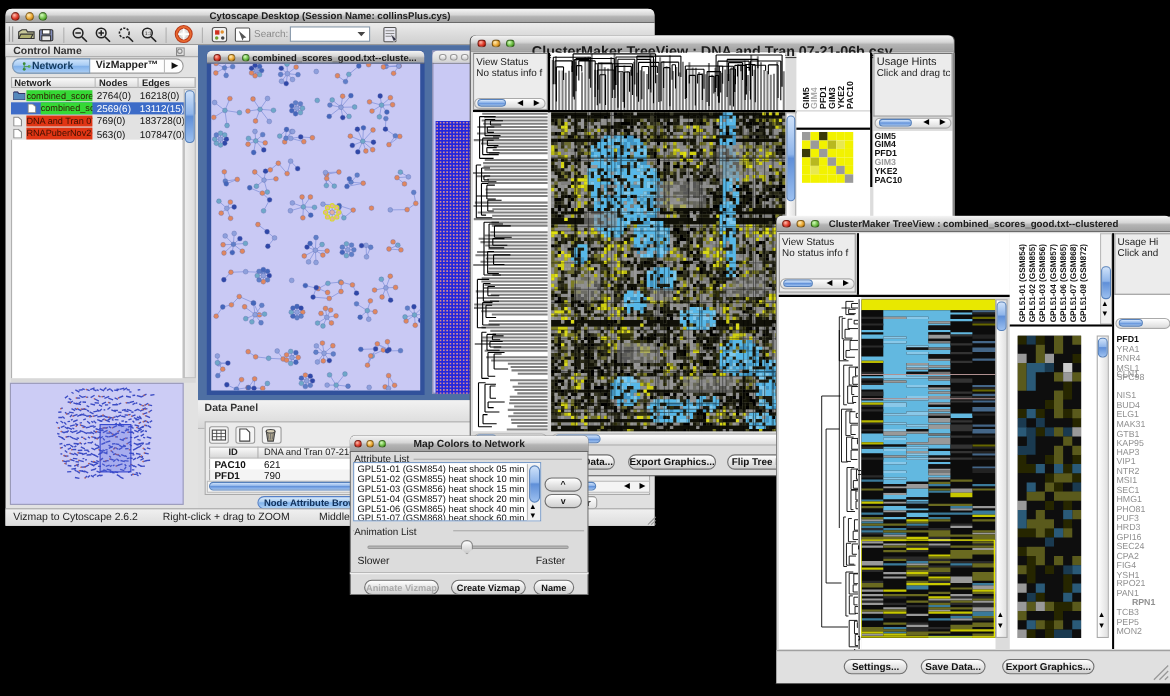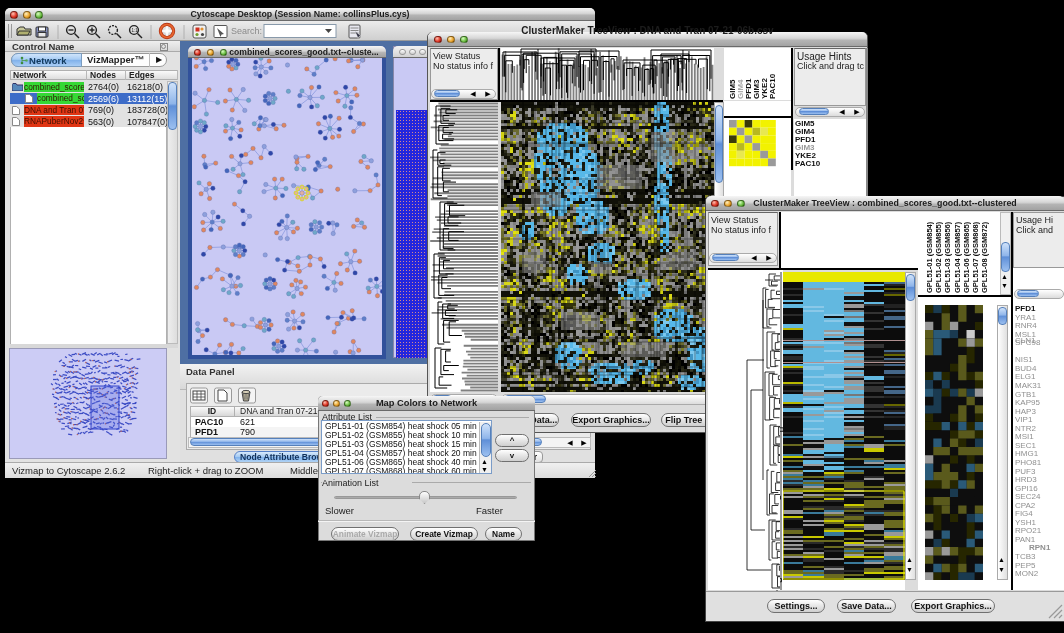--- a/index.html
+++ b/index.html
@@ -1346,21 +1346,21 @@
 <div class="abs" style="left:148px;top:465px;width:220px;height:12px;font-size:9.5px;color:#222;left:148px">Right-click + drag  to  ZOOM</div>
 <div class="abs" style="left:290px;top:465px;width:120px;height:12px;font-size:9.5px;color:#222;white-space:nowrap;overflow:hidden">Middle-click + drag to PAN</div>
 <svg class="abs" style="left:588px;top:469px" width="9" height="9">
     <path d="M8 1L1 8M8 4L4 8M8 7L7 8" stroke="#999" stroke-width="1"></path>
   </svg>
 <div class="abs" style="left:427px;top:32px;width:441px;height:401px;background:#dcdcdc;border:1px solid #555;border-radius:5px 5px 0 0"></div>
 <div class="abs" style="left:428px;top:32px;width:439px;height:15px;background:linear-gradient(#f6f6f6,#d6d6d6 45%,#b4b4b4 60%,#a2a2a2);border-bottom:1px solid #6a6a6a;border-radius:5px 5px 0 0;"></div>
 <div class="light" style="left:434px;top:35.7px;width:7.6px;height:7.6px;background:radial-gradient(circle at 35% 30%,#ffc0b0,#e03828 55%,#901000);border:0.5px solid rgba(0,0,0,.4)"></div>
 <div class="light" style="left:447px;top:35.7px;width:7.6px;height:7.6px;background:radial-gradient(circle at 35% 30%,#fff0c0,#eca832 55%,#a06000);border:0.5px solid rgba(0,0,0,.4)"></div>
 <div class="light" style="left:460px;top:35.7px;width:7.6px;height:7.6px;background:radial-gradient(circle at 35% 30%,#d8ffc0,#70c048 55%,#247800);border:0.5px solid rgba(0,0,0,.4)"></div>
-<div class="abs ttl" style="left:428px;top:24px;width:439px;height:13px;font-size:10px;line-height:13px;padding:0 0px;">ClusterMaker TreeView : DNA and Tran 07-21-06b.csv</div>
+<div class="abs ttl" style="left:428px;top:40px;width:439px;height:13px;font-size:13px;line-height:13px;padding:0 0px;text-decoration:underline;">ClusterMaker TreeView : DNA and Tran 07-21-06b.csv</div>
 <div class="abs" style="left:430px;top:48px;width:68px;height:52px;background:#ececec;border:1px solid #999;border-top-color:#666"></div>
 <div class="abs" style="left:433px;top:51px;width:64px;height:10px;font-size:9px;color:#222">View Status</div>
 <div class="abs" style="left:433px;top:61px;width:66px;height:10px;font-size:9px;color:#222;white-space:nowrap;overflow:hidden">No status info f</div>
 <div class="abs sb" style="left:431px;top:89px;width:65px;height:10px;"></div>
 <div class="th" style="left:434px;top:90px;width:26px;height:7px"></div>
 <div class="arr" style="left:466px;top:90.0px;width:14px;text-align:center">◀</div>
 <div class="arr" style="left:481px;top:90.0px;width:14px;text-align:center">▶</div>
 <div class="abs" style="left:498px;top:48px;width:2px;height:54px;background:#000"></div>
 <div class="abs" style="left:430px;top:100px;width:293px;height:2px;background:#000"></div>
 <div class="abs" style="left:501px;top:48px;width:213px;height:52px;background:#fff"></div>
@@ -1644,17 +1644,17 @@
 <div class="th" style="left:480.5px;top:423px;width:10px;height:34px;border-radius:5px"></div>
 <div class="arr" style="left:481px;top:458px">▲</div>
 <div class="arr" style="left:481px;top:466px">▼</div>
 <div class="pill" style="left:495px;top:434px;width:34px;height:13px;font-size:8px;line-height:12px">^</div>
 <div class="pill" style="left:495px;top:449px;width:34px;height:13px;font-size:8px;line-height:12px">v</div>
 <div class="abs" style="left:321px;top:482px;width:210px;height:1px;background:#aaa"></div>
 <div class="abs" style="left:322px;top:478px;width:90px;height:9px;font-size:9px;color:#222;background:#dcdcdc">Animation List</div>
 <div class="abs" style="left:334px;top:496px;width:183px;height:3px;background:linear-gradient(#888,#ccc);border-radius:2px;border:0.5px solid #999"></div>
 <div class="abs" style="left:419px;top:491px;width:11px;height:13px;background:linear-gradient(#fdfdfd,#c8c8c8);border:1px solid #888;border-radius:5px 5px 2px 2px;clip-path:polygon(0 0,100% 0,100% 60%,50% 100%,0 60%)"></div>
 <div class="abs" style="left:325px;top:505px;width:50px;height:10px;font-size:9.5px;color:#222">Slower</div>
-<div class="abs" style="left:480px;top:505px;width:50px;height:10px;font-size:9.5px;color:#222;text-align:left;left:476px;width:49px">Faster</div>
+<div class="abs" style="left:480px;top:505px;width:50px;height:10px;font-size:9.5px;color:#222;text-align:center;left:476px;width:49px">Faster</div>
 <div class="abs" style="left:318px;top:520px;width:217px;height:1px;background:#b8b8b8"></div>
 <div class="abs" style="left:318px;top:521px;width:217px;height:1px;background:#f4f4f4"></div>
 <div class="pill" style="left:331px;top:527px;width:68px;height:13.5px;font-size:8.4px;line-height:13px;color:#aaa">Animate Vizmap</div>
 <div class="pill" style="left:410px;top:527px;width:68px;height:13.5px;font-size:8.4px;line-height:13px">Create Vizmap</div>
 <div class="pill" style="left:485px;top:527px;width:37px;height:13.5px;font-size:8.4px;line-height:13px">Name</div>
 </body></html>

